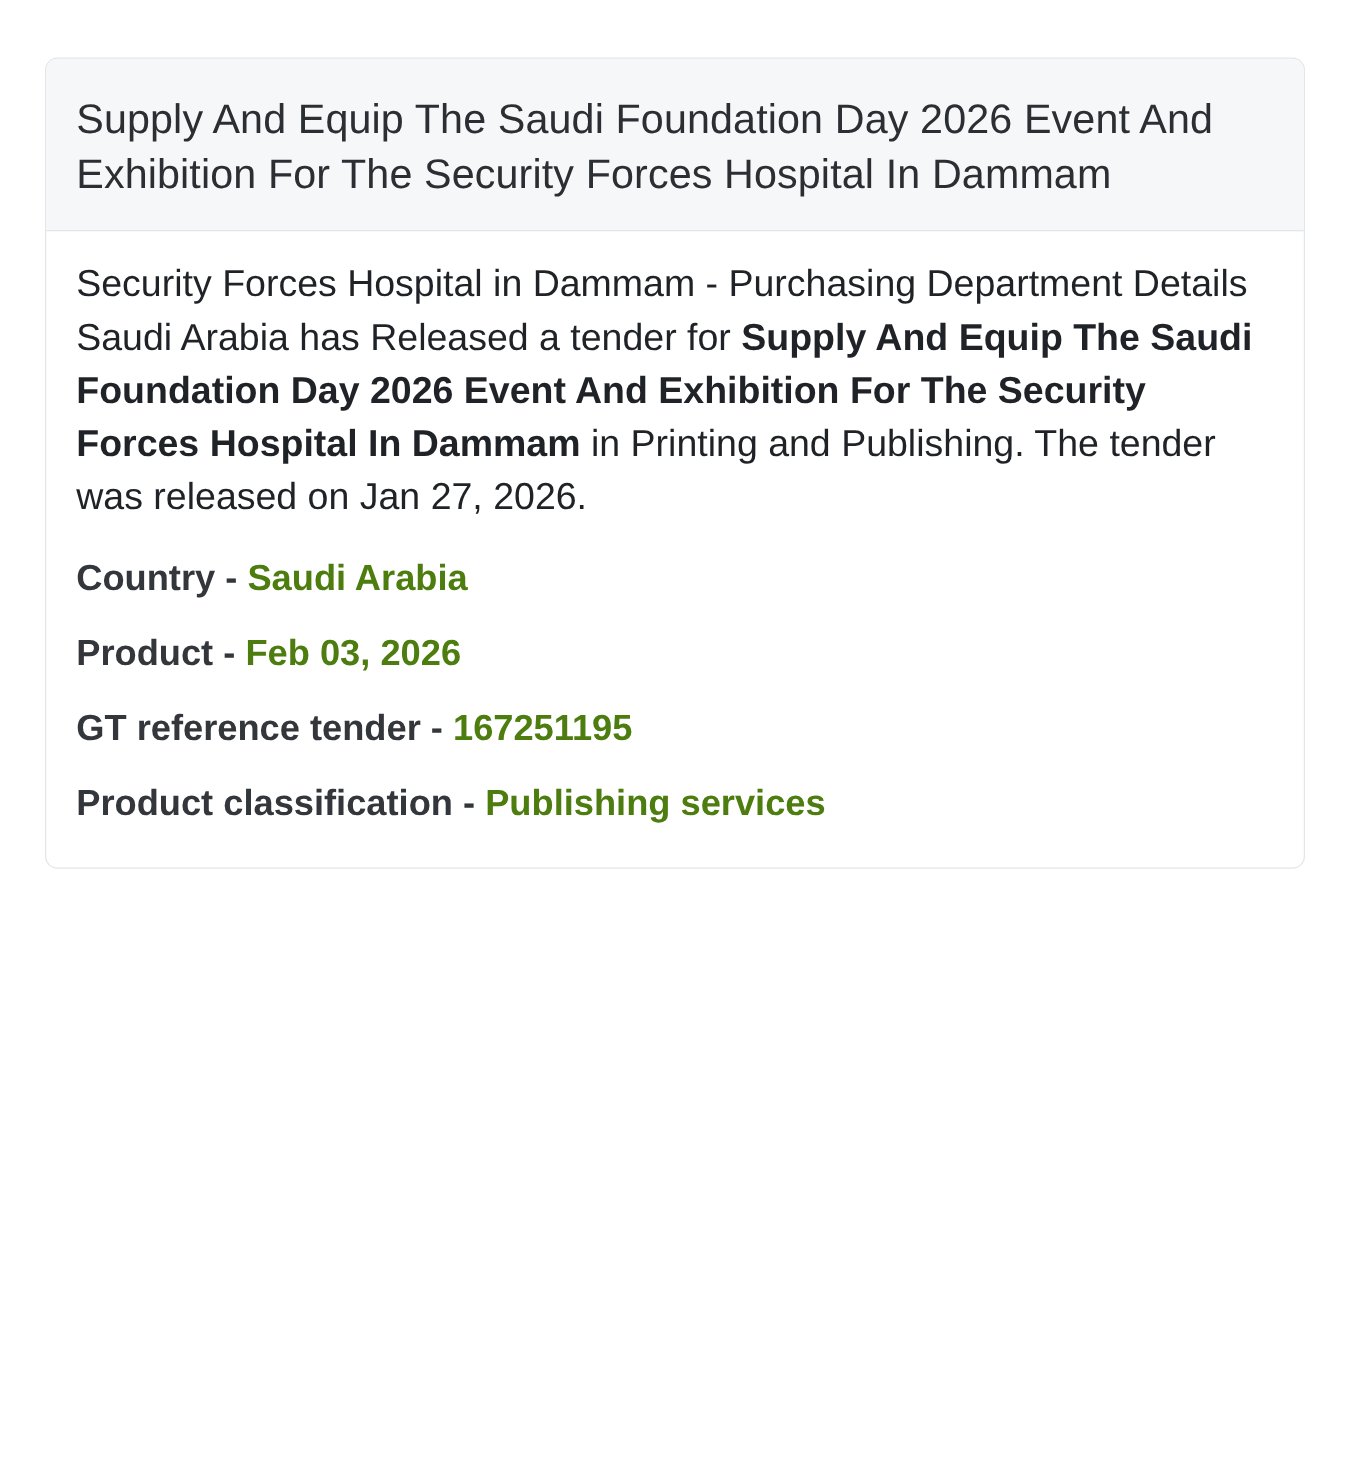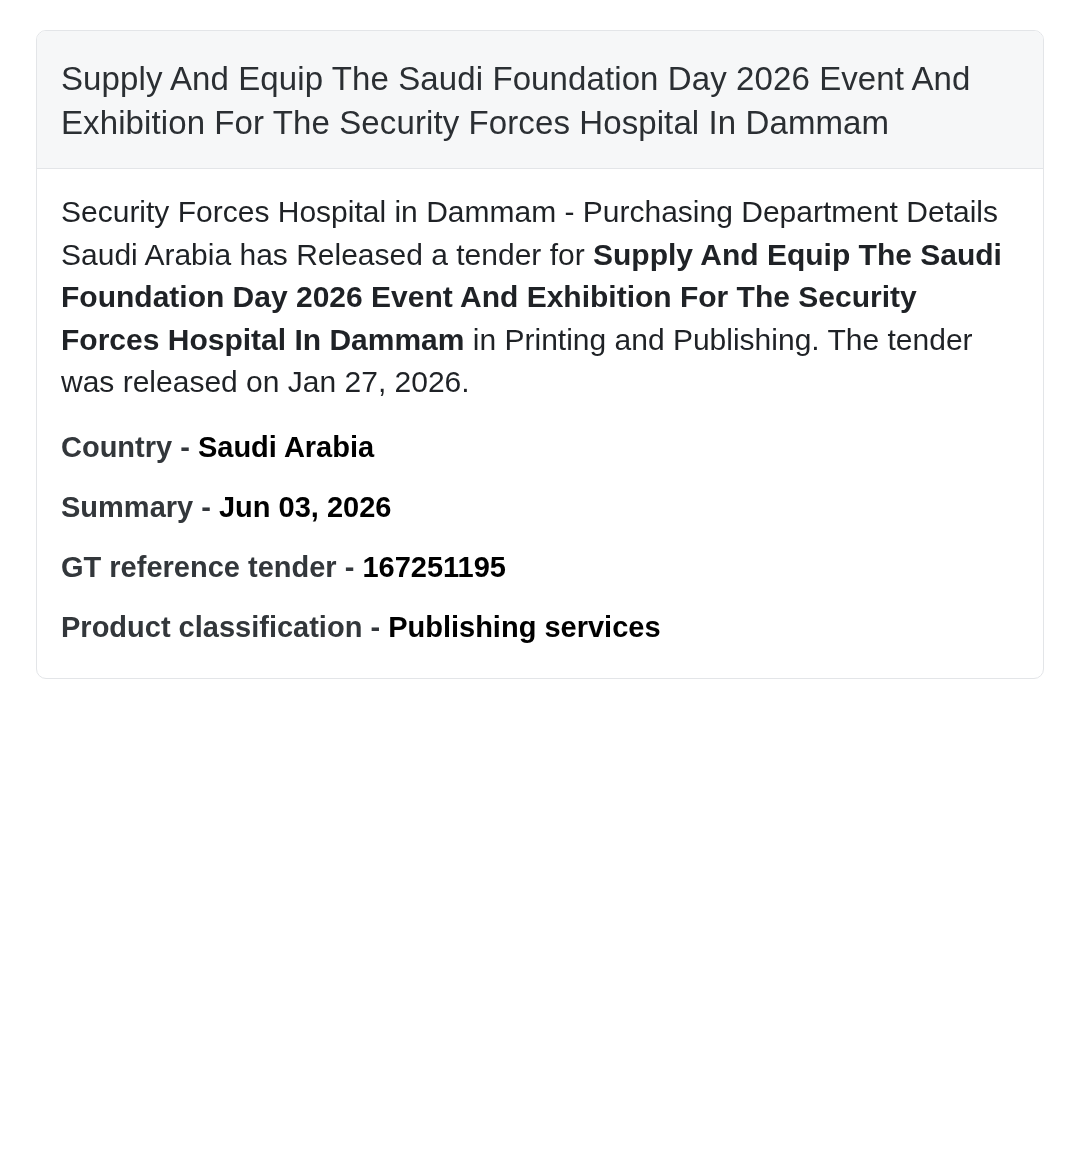--- a/index.html
+++ b/index.html
@@ -8,21 +8,21 @@
     background: #ffffff;
     width: 1080px;
     height: 1167px;
     font-family: "Liberation Sans", sans-serif;
   }
 
   .page {
     width: 1080px;
     height: 966px;
     box-sizing: border-box;
-    padding: 30px 36px 30px 36px;
+    padding: 46px 36px 30px 36px;
     background: #ffffff;
   }
 
   .card {
     border: 1px solid #e3e5e8;
     border-radius: 10px;
     background: #ffffff;
     overflow: hidden;
     box-sizing: border-box;
     width: 100%;
@@ -67,21 +67,21 @@
     margin: 18px 0 0 0;
   }
 
   .field .label {
     font-weight: 700;
     color: #33373b;
   }
 
   .field .value {
     font-weight: 700;
-    color: #000000;
+    color: #4d7c0f;
   }
 
   .field.first {
     margin-top: 22px;
   }
 </style>
 </head>
 <body>
 
 <div class="page">
@@ -96,21 +96,21 @@
       <p class="lead">
         <span class="reg">Security Forces Hospital in Dammam - Purchasing Department Details Saudi Arabia has Released a tender for </span><span>Supply And Equip The Saudi Foundation Day 2026 Event And Exhibition For The Security Forces Hospital In Dammam</span><span class="reg"> in Printing and Publishing. The tender was released on Jan 27, 2026.</span>
       </p>
 
       <p class="field first">
         <span class="label">Country - </span><span class="value">Saudi Arabia</span>
       </p>
 
 
       <p class="field">
-        <span class="label">Summary - </span><span class="value">Jun 03, 2026</span>
+        <span class="label">Product - </span><span class="value">Feb 03, 2026</span>
       </p>
 
       <p class="field">
         <span class="label">GT reference tender - </span><span class="value">167251195</span>
       </p>
 
       <p class="field">
         <span class="label">Product classification - </span><span class="value">Publishing services</span>
       </p>
 

